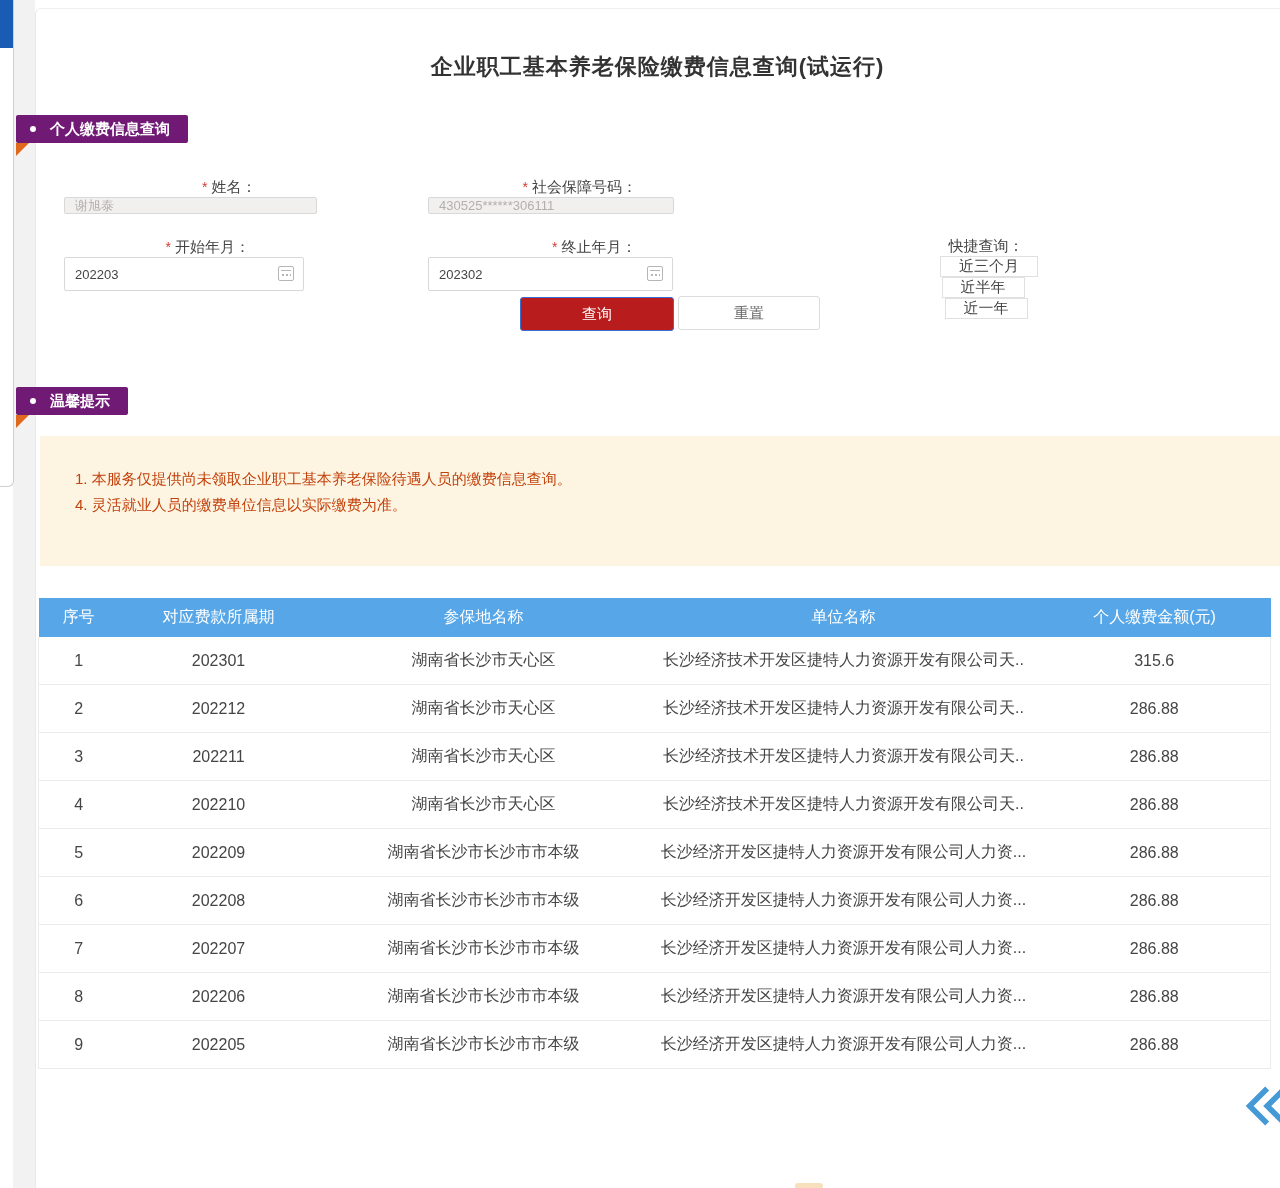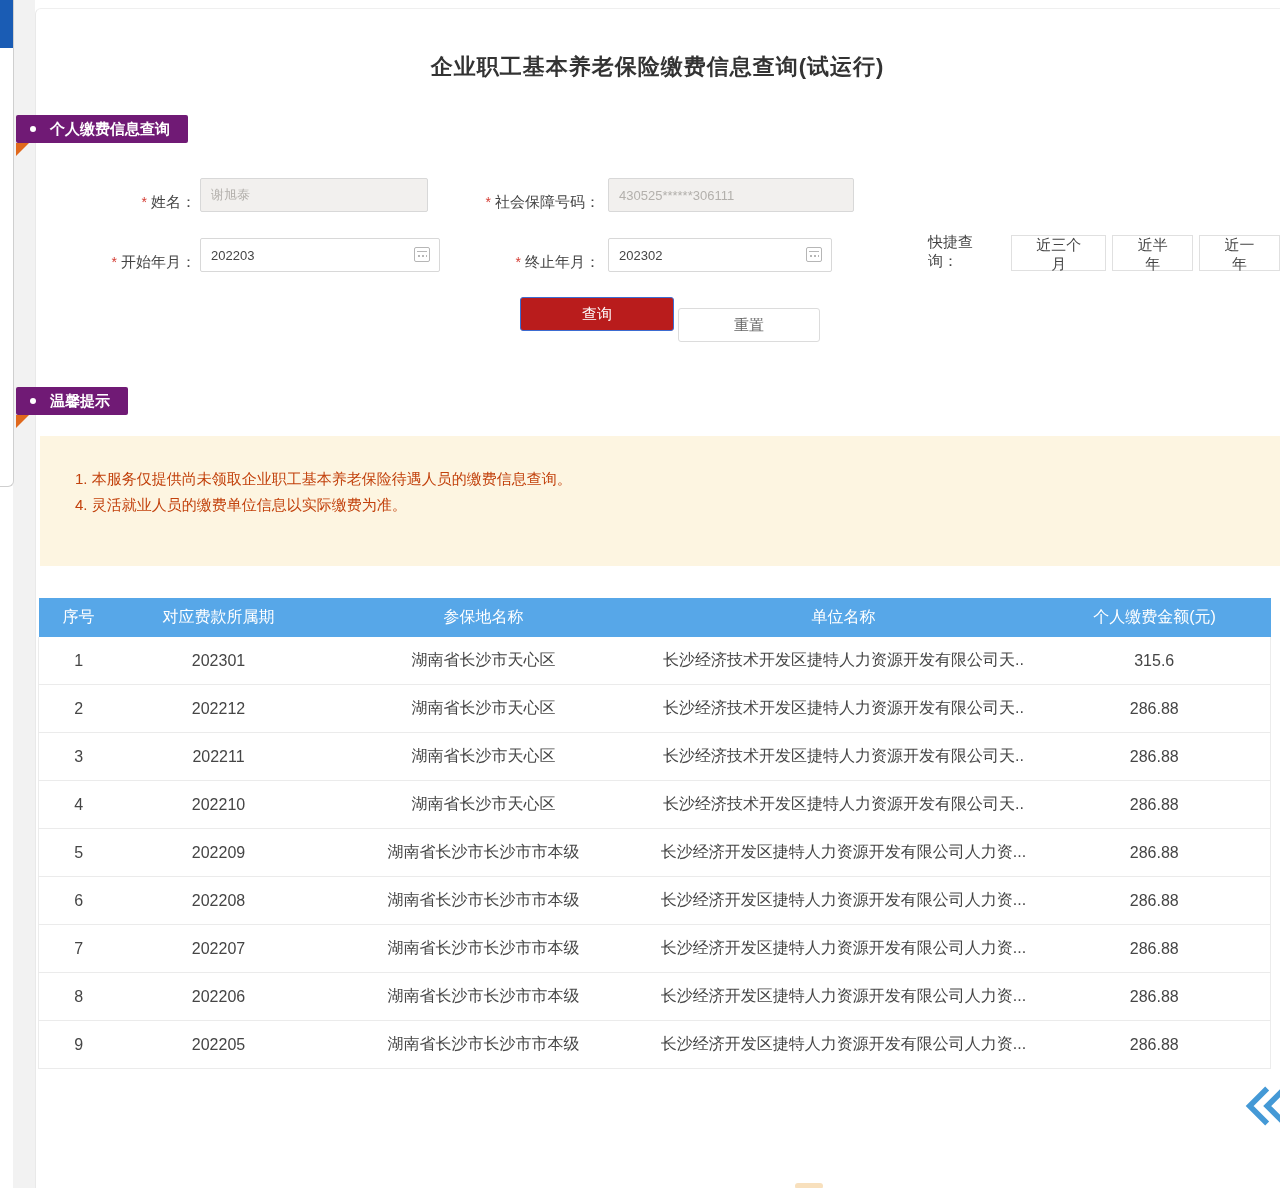--- a/index.html
+++ b/index.html
@@ -21,38 +21,38 @@
 
   
   .badge{position:absolute;left:16px;height:28px;background:#701a75;color:#fff;
     display:flex;align-items:center;padding:0 18px 0 14px;font-size:15px;font-weight:bold;
     border-radius:2px;}
   .badge .dot{width:6px;height:6px;border-radius:50%;background:#fff;margin-right:14px;}
   .badge-fold{position:absolute;left:16px;width:0;height:0;
     border-top:13px solid #e0681c;border-right:13px solid transparent;}
 
   
-  .form-item{position:absolute;display:flex;align-items:flex-end;height:34px;font-size:15px;color:#444;}
+  .form-item{position:absolute;display:flex;align-items:center;height:34px;font-size:15px;color:#444;flex-direction:column;}
   .flabel{display:inline-block;text-align:right;}
   .req{color:#d43c33;margin-right:4px;font-size:14px;}
   .tinput{height:34px;box-sizing:border-box;border:1px solid #d8d8d8;border-radius:2px;
     font-size:13px;padding:0 10px;font-family:"Liberation Sans","DejaVu Sans",sans-serif;outline:none;}
   .tinput.disabled{background:#f2f0ee;color:#b3b0ac;}
   .date-wrap{position:relative;display:inline-block;}
   .date-wrap .tinput{background:#fff;color:#444;width:100%;}
   .cal-icon{position:absolute;right:10px;top:9px;width:16px;height:15px;border:1.5px solid #b6b6b6;
     border-radius:2px;box-sizing:border-box;}
   .cal-icon::before{content:"";position:absolute;left:2px;right:2px;top:2.5px;height:1.5px;background:#b6b6b6;}
   .cal-icon::after{content:"";position:absolute;left:2px;right:2px;top:6px;bottom:2px;
     background-image:radial-gradient(#b6b6b6 0.8px, transparent 1px);background-size:4px 4px;}
   .quick-btn{height:36px;background:#fff;border:1px solid #e0e0e0;font-size:15px;color:#444;
     padding:0 18px;margin-right:6px;cursor:pointer;font-family:inherit;}
   .btn{height:34px;border-radius:3px;font-size:15px;cursor:pointer;font-family:inherit;}
   .btn-query{position:absolute;left:520px;top:297px;width:154px;background:#b91c1c;border:1px solid #3d6cd1;color:#fff;}
-  .btn-reset{position:absolute;left:678px;top:308px;width:142px;background:#fff;border:1px solid #dcdcdc;color:#666;}
+  .btn-reset{position:absolute;left:678px;top:296px;width:142px;background:#fff;border:1px solid #dcdcdc;color:#666;}
 
   
   .notice{position:absolute;left:40px;top:436px;width:1240px;height:130px;background:#fdf5e1;
     box-sizing:border-box;padding:30px 0 0 35px;}
   .notice p{margin:0;font-size:15px;line-height:26px;color:#c2410c;}
 
   
   .result-table{position:absolute;left:38px;top:598px;width:1232px;border-collapse:collapse;
     font-size:16px;table-layout:fixed;}
   .result-table th{background:#57a7e8;color:#fff;font-weight:normal;height:37px;text-align:center;}
@@ -79,37 +79,37 @@
   <div class="page-title">企业职工基本养老保险缴费信息查询(试运行)</div>
 
   <div class="badge" style="top:115px;">
     <span class="dot"></span>
     <span>个人缴费信息查询</span>
   </div>
   <div class="badge-fold" style="top:143px;"></div>
 
   <div class="form-item" style="left:60px;top:178px;">
     <span class="flabel" style="width:136px;"><span class="req">*</span><span>姓名：</span></span>
-    <input class="tinput disabled" style="width: 228px; margin-left: 4px;" readonly="" value="谢旭泰">
+    <input class="tinput disabled" style="width: 253px; margin-left: 4px;" readonly="" value="谢旭泰">
   </div>
   <div class="form-item" style="left:420px;top:178px;">
     <span class="flabel" style="width:180px;"><span class="req">*</span><span>社会保障号码：</span></span>
     <input class="tinput disabled" style="width: 246px; margin-left: 8px;" readonly="" value="430525******306111">
   </div>
 
   <div class="form-item" style="left:60px;top:238px;">
     <span class="flabel" style="width:136px;"><span class="req">*</span><span>开始年月：</span></span>
     <span class="date-wrap" style="width:240px;margin-left:4px;">
       <input class="tinput" value="202203" style="">
       <span class="cal-icon"></span>
     </span>
   </div>
   <div class="form-item" style="left:420px;top:238px;">
     <span class="flabel" style="width:180px;"><span class="req">*</span><span>终止年月：</span></span>
-    <span class="date-wrap" style="width:224px;margin-left:8px;">
+    <span class="date-wrap" style="width:245px;margin-left:8px;">
       <input class="tinput" value="202302" style="">
       <span class="cal-icon"></span>
     </span>
   </div>
   <div class="form-item" style="left:928px;top:237px;">
     <span>快捷查询：</span>
     <button class="quick-btn" style="margin-left:12px;">近三个月</button>
     <button class="quick-btn">近半年</button>
     <button class="quick-btn" style="margin-right:0;">近一年</button>
   </div>

